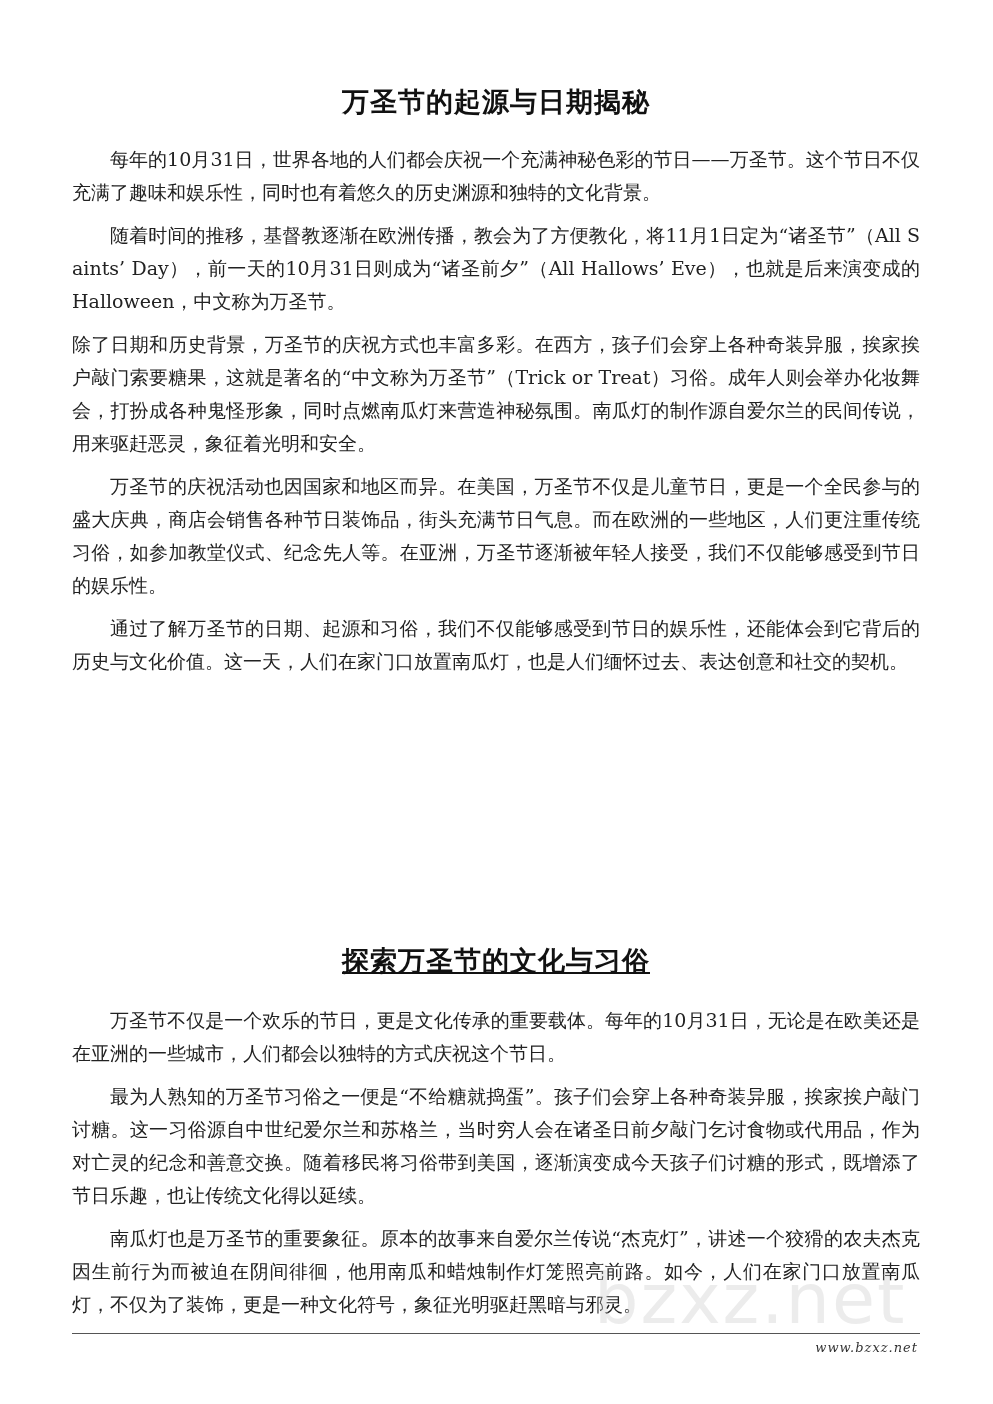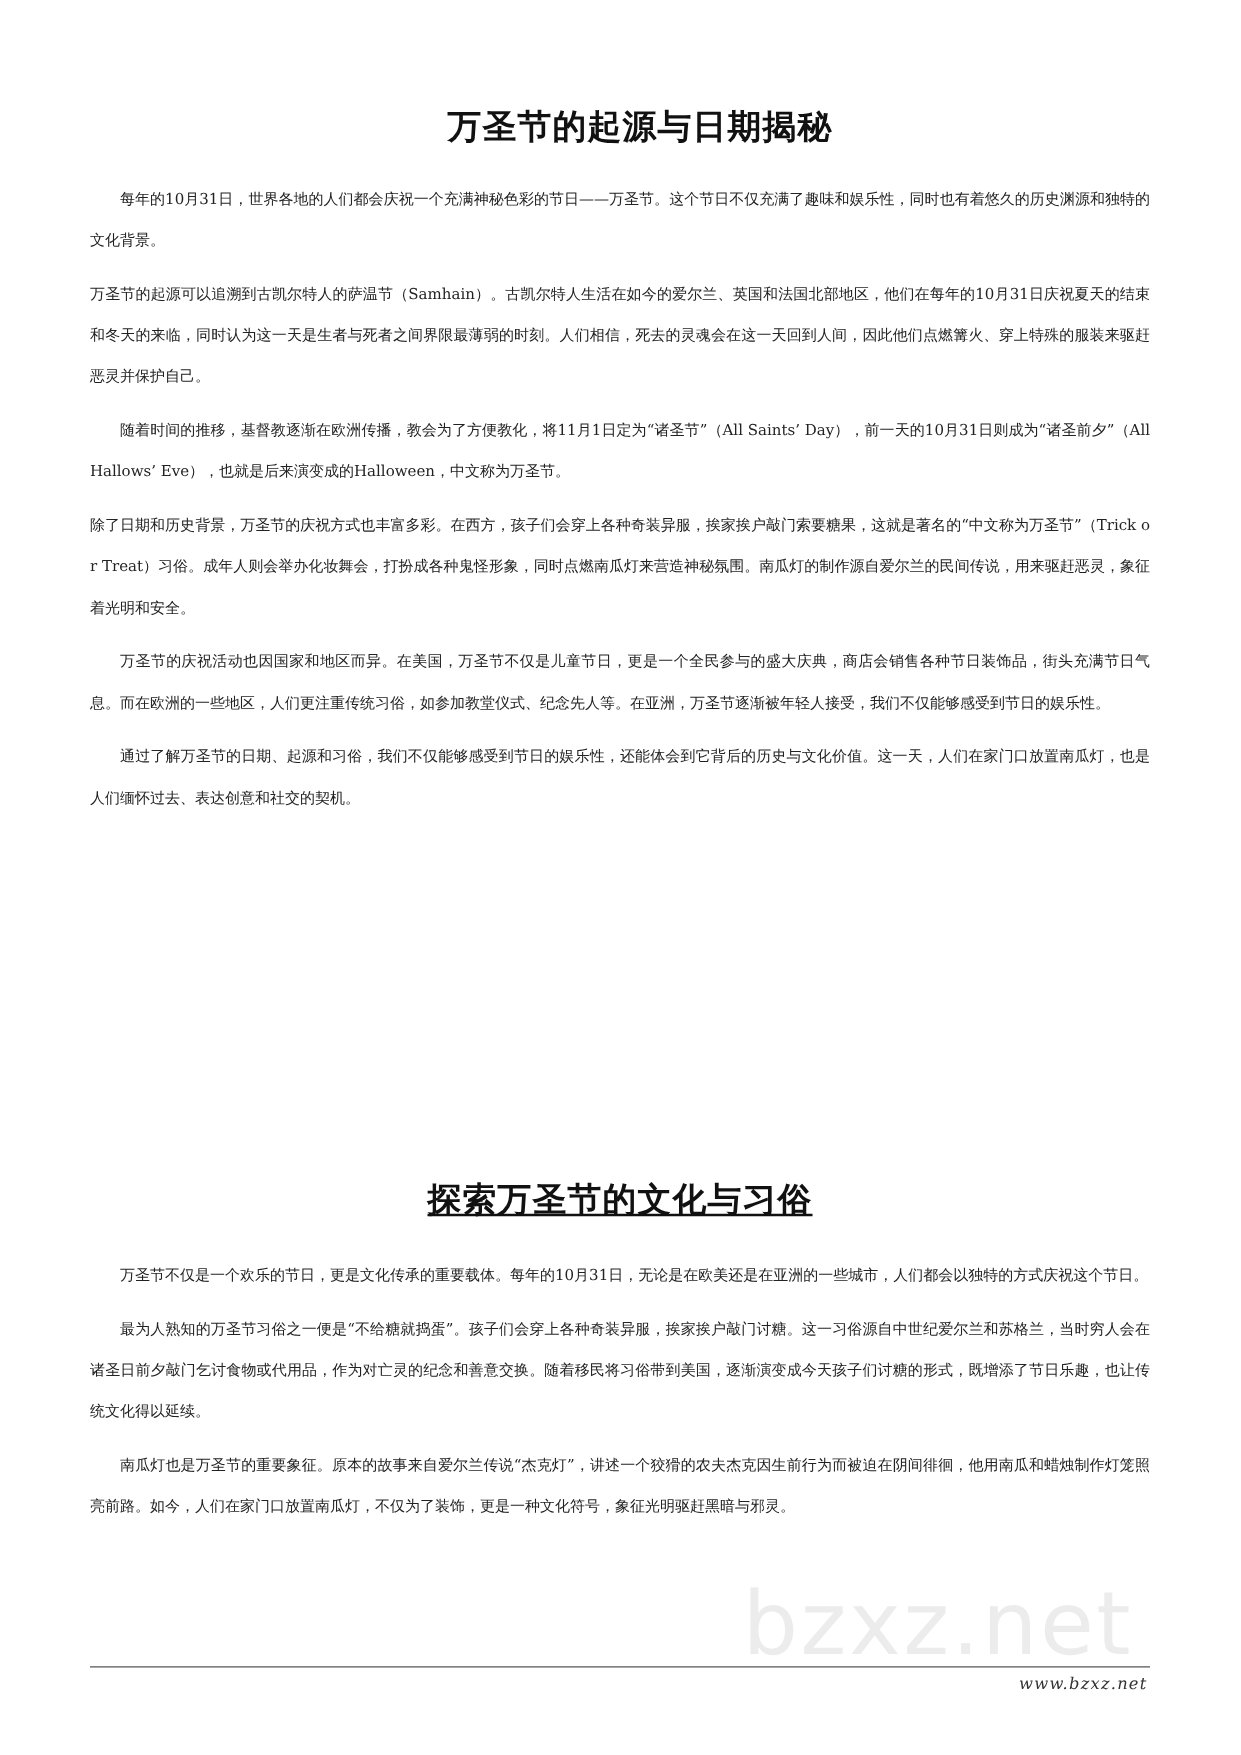--- a/index.html
+++ b/index.html
@@ -24,24 +24,24 @@
   .section-title {
     text-align: center;
     font-family: "DejaVu Sans", "Liberation Sans", sans-serif;
     font-weight: bold;
     font-size: 27px;
     letter-spacing: 1px;
     color: #111;
     margin: 0;
     line-height: 40px;
   }
-  #title-1 { position: absolute; top: 82px; left: 16px; width: 848px; }
+  #title-1 { position: absolute; top: 82px; left: 0; width: 848px; }
   #title-2 { position: absolute; top: 941px; left: 0; width: 848px; text-decoration: underline; }
   .para {
-    font-size: 12px;
+    font-size: 19px;
     line-height: 33px;
     margin: 0;
     text-align: justify;
     color: #222;
     word-break: break-all;
   }
   .para.indent { text-indent: 2em; }
   .block1 { position: absolute; top: 143px; left: 0; width: 848px; }
   .block2 { position: absolute; top: 1004px; left: 0; width: 848px; }
   .block1 .para + .para, .block2 .para + .para { margin-top: 10px; }
@@ -79,21 +79,20 @@
 </style>
 </head>
 <body>
 
 <div class="page">
 
   <h1 id="title-1" class="section-title">万圣节的起源与日期揭秘</h1>
 
   <div class="block1">
     <p class="para indent">每年的10月31日，世界各地的人们都会庆祝一个充满神秘色彩的节日——万圣节。这个节日不仅充满了趣味和娱乐性，同时也有着悠久的历史渊源和独特的文化背景。</p>
-    <p class="para">万圣节的起源可以追溯到古凯尔特人的萨温节（Samhain）。古凯尔特人生活在如今的爱尔兰、英国和法国北部地区，他们在每年的10月31日庆祝夏天的结束和冬天的来临，同时认为这一天是生者与死者之间界限最薄弱的时刻。人们相信，死去的灵魂会在这一天回到人间，因此他们点燃篝火、穿上特殊的服装来驱赶恶灵并保护自己。</p>
     <p class="para indent">随着时间的推移，基督教逐渐在欧洲传播，教会为了方便教化，将11月1日定为“诸圣节”（All Saints’ Day），前一天的10月31日则成为“诸圣前夕”（All Hallows’ Eve），也就是后来演变成的Halloween，中文称为万圣节。</p>
     <p class="para">除了日期和历史背景，万圣节的庆祝方式也丰富多彩。在西方，孩子们会穿上各种奇装异服，挨家挨户敲门索要糖果，这就是著名的“中文称为万圣节”（Trick or Treat）习俗。成年人则会举办化妆舞会，打扮成各种鬼怪形象，同时点燃南瓜灯来营造神秘氛围。南瓜灯的制作源自爱尔兰的民间传说，用来驱赶恶灵，象征着光明和安全。</p>
     <p class="para indent">万圣节的庆祝活动也因国家和地区而异。在美国，万圣节不仅是儿童节日，更是一个全民参与的盛大庆典，商店会销售各种节日装饰品，街头充满节日气息。而在欧洲的一些地区，人们更注重传统习俗，如参加教堂仪式、纪念先人等。在亚洲，万圣节逐渐被年轻人接受，我们不仅能够感受到节日的娱乐性。</p>
     <p class="para indent">通过了解万圣节的日期、起源和习俗，我们不仅能够感受到节日的娱乐性，还能体会到它背后的历史与文化价值。这一天，人们在家门口放置南瓜灯，也是人们缅怀过去、表达创意和社交的契机。</p>
   </div>
 
   <h1 id="title-2" class="section-title">探索万圣节的文化与习俗</h1>
 
   <div class="block2">
     <p class="para indent">万圣节不仅是一个欢乐的节日，更是文化传承的重要载体。每年的10月31日，无论是在欧美还是在亚洲的一些城市，人们都会以独特的方式庆祝这个节日。</p>

